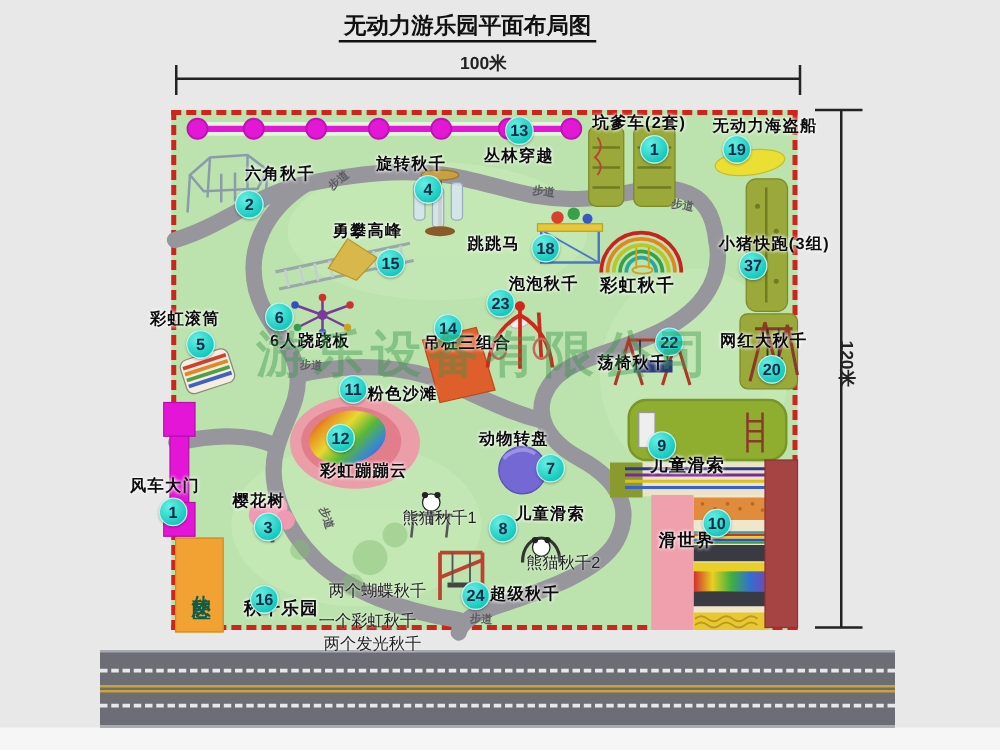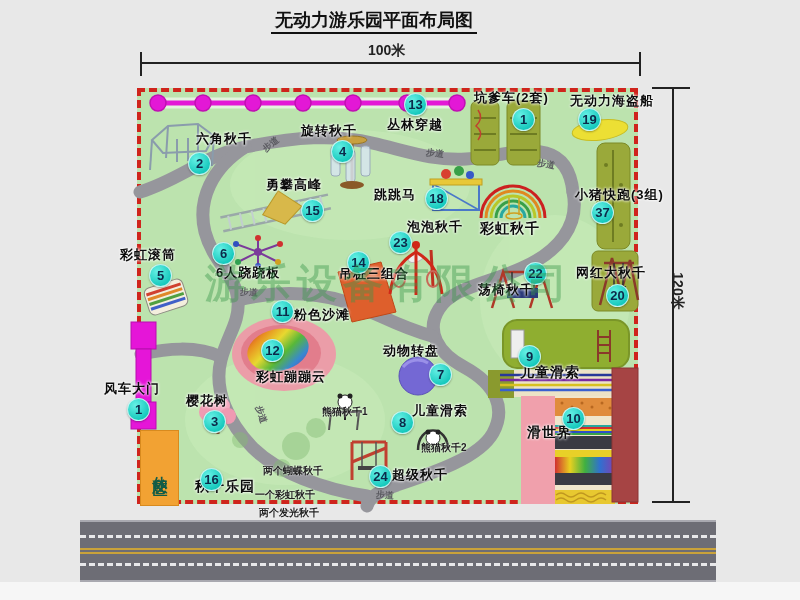--- a/index.html
+++ b/index.html
@@ -4,21 +4,21 @@
 <style>
   html,body{margin:0;padding:0;}
   body{width:800px;height:600px;background:#e8e8e8;font-family:"Liberation Sans","DejaVu Sans",sans-serif;overflow:hidden;position:relative;}
   .stage{position:absolute;left:0;top:0;width:800px;height:600px;}
   .title{position:absolute;left:0;top:8px;width:748px;text-align:center;font-size:18px;font-weight:bold;color:#111;z-index:40;}
   .title span{border-bottom:2px solid #111;padding:0 4px 2px;}
   .map{position:absolute;left:137px;top:88px;width:501px;height:416px;background:#bce3ae;border:4px dashed #cf241c;box-sizing:border-box;z-index:1;}
   svg.overlay{position:absolute;left:0;top:0;z-index:5;pointer-events:none;}
   .lbl{position:absolute;font-weight:bold;color:#0c0c0c;font-size:13px;letter-spacing:1px;z-index:20;white-space:nowrap;text-shadow:0 0 3px #fff,0 0 3px #fff;}
   .lbl.big{font-size:14px;margin-top:32px;}
-  .sublbl{position:absolute;font-weight:bold;color:#222;font-size:10px;letter-spacing:0;z-index:20;white-space:nowrap;text-shadow:0 0 2px #fff;}
+  .sublbl{position:absolute;font-weight:normal;color:#222;font-size:13px;letter-spacing:0;z-index:20;white-space:nowrap;text-shadow:0 0 2px #fff;}
   .pathlbl{position:absolute;font-size:9px;font-weight:bold;color:#5a5a60;z-index:18;white-space:nowrap;}
   .badge{position:absolute;width:23px;height:23px;border-radius:50%;background:radial-gradient(circle at 35% 30%,#66f0e5,#16c9bd 72%);border:1px solid rgba(255,255,255,.7);box-shadow:0 1px 2px rgba(0,0,0,.3);color:#0b2a4a;font-size:13px;font-weight:bold;display:flex;align-items:center;justify-content:center;z-index:22;box-sizing:border-box;}
   .rest{position:absolute;left:140px;top:430px;width:37px;height:74px;background:#f2a233;border:1px solid #d88a1e;z-index:15;display:flex;align-items:center;justify-content:center;}
   .rest div{writing-mode:vertical-rl;font-size:15px;font-weight:bold;color:#135c46;letter-spacing:3px;}
   .wm1{position:absolute;left:205px;top:256px;font-size:40px;font-weight:bold;color:rgba(58,150,74,.42);letter-spacing:6px;z-index:30;pointer-events:none;white-space:nowrap;}
   .wm2{position:absolute;left:172px;top:294px;font-size:37px;font-weight:bold;color:rgba(70,115,220,.5);letter-spacing:2px;z-index:30;pointer-events:none;white-space:nowrap;}
   .road{position:absolute;left:80px;top:520px;width:636px;height:58px;background:#6d6d75;border-top:2px solid #a9a9b0;border-bottom:2px solid #a9a9b0;z-index:2;}
   .dash{position:absolute;left:0;width:100%;height:0;border-top:3px dashed #e8e8ea;}
   .yline{position:absolute;left:0;width:100%;height:2px;background:#c9a23a;}
   .roadlbl{position:absolute;left:0;top:532px;width:680px;text-align:center;font-size:27px;font-weight:bold;color:#141414;letter-spacing:40px;z-index:6;white-space:pre;}

